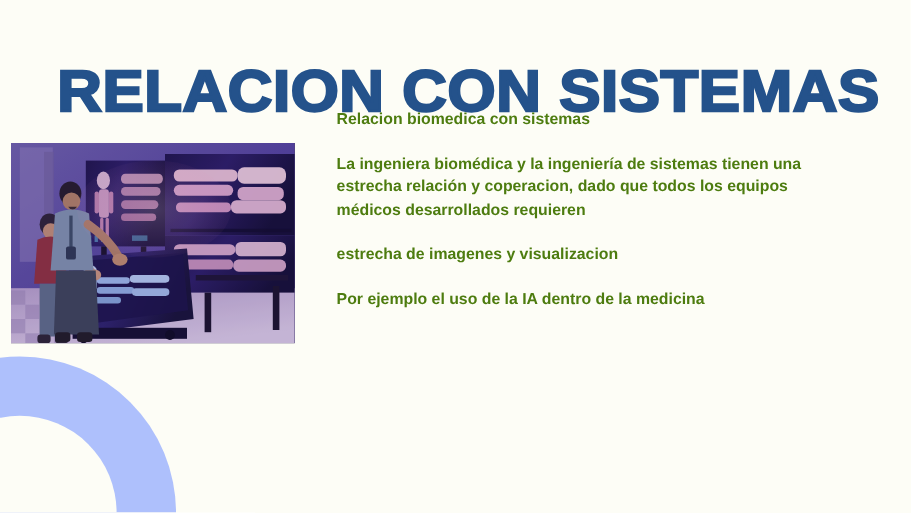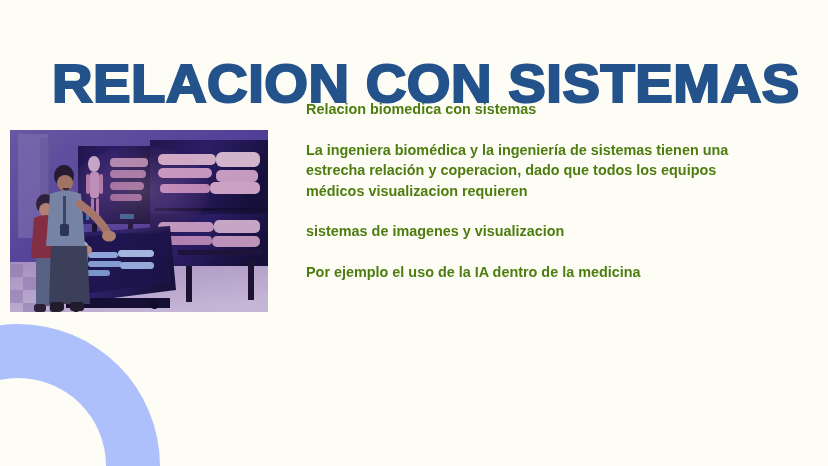--- a/index.html
+++ b/index.html
@@ -237,18 +237,18 @@
         <rect x="60" y="172" width="14" height="9" rx="3" fill="#1e1a22"></rect>
       </g>
 
       <ellipse cx="130" cy="60" rx="70" ry="44" fill="url(#glow)" opacity="0.25"></ellipse>
       <rect x="0" y="0" width="258" height="182" fill="#3b2a7a" opacity="0.12"></rect>
     </svg>
   </div>
 
   <div id="body-text">
     <p class="para">Relacion biomedica con sistemas</p>
-    <p class="para">La ingeniera biomédica y la ingeniería de sistemas tienen una estrecha relación y coperacion, dado que todos los equipos médicos visualizacion requieren</p>
-    <p class="para">sistemas de imagenes y visualizacion</p>
+    <p class="para">La ingeniera biomédica y la ingeniería de sistemas tienen una estrecha relación y coperacion, dado que todos los equipos médicos desarrollados requieren</p>
+    <p class="para">estrecha de imagenes y visualizacion</p>
     <p class="para">Por ejemplo el uso de la IA dentro de la medicina</p>
   </div>
 
 </div>
 
 </body></html>

